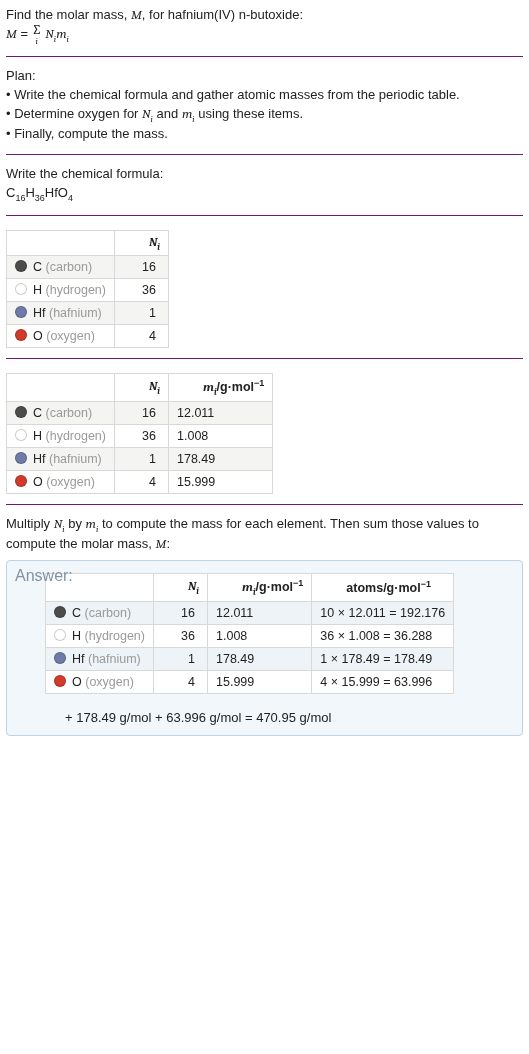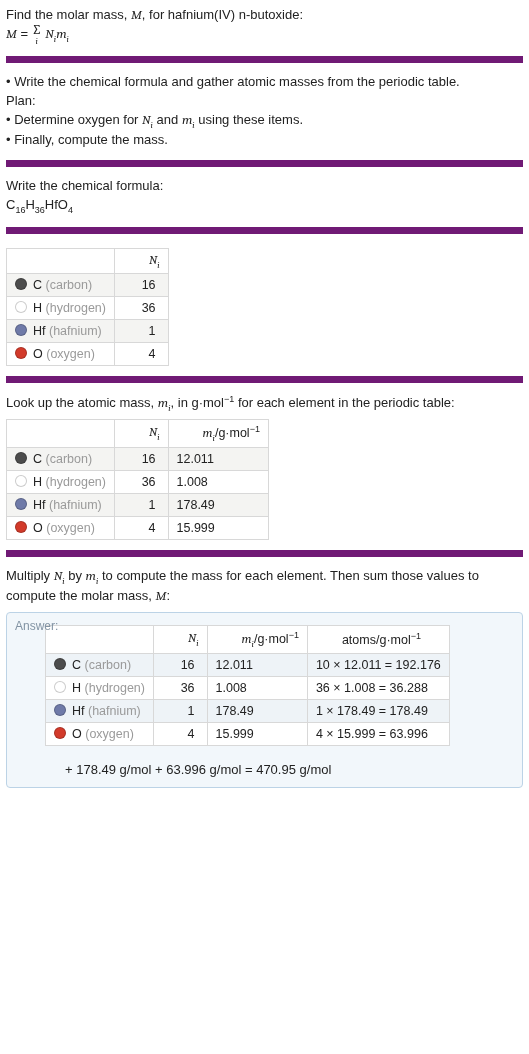--- a/index.html
+++ b/index.html
@@ -4,40 +4,40 @@
 <style>
   body {
     margin: 0;
     padding: 4px 6px;
     font-family: -apple-system, BlinkMacSystemFont, "Segoe UI", Arial, sans-serif;
     font-size: 13px;
     color: #222;
     background: #fff;
     width: 517px;
   }
-  .section { padding: 2px 0 10px 0; border-bottom: 7px solid #701a75; margin-bottom: 8px; }
+  .section { padding: 2px 0 10px 0; border-bottom: 1px solid #701a75; margin-bottom: 8px; }
   .section.noborder { border-bottom: none; margin-bottom: 0; }
   .line { line-height: 1.45; }
   .sub { font-size: 9px; vertical-align: sub; }
   .sup { font-size: 9px; vertical-align: super; }
   .ital { font-style: italic; font-family: "Cambria", "Georgia", serif; }
   .sigma { font-family: "Cambria", "Georgia", serif; }
   table.data {
     border-collapse: collapse;
     margin-top: 4px;
     font-size: 12.5px;
   }
   table.data th, table.data td {
     border: 1px solid #d8d8d8;
     padding: 4px 8px;
     text-align: left;
     vertical-align: middle;
     white-space: nowrap;
   }
-  table.data th { font-weight: normal; background: #fff; padding-left: 34px; }
+  table.data th { font-weight: bold; background: #fff; padding-left: 34px; }
   table.data tr.stripe td { background: #f4f4f2; }
   table.data td.val { text-align: right; padding-right: 12px; }
   .swatch {
     display: inline-block;
     width: 10px; height: 10px;
     border-radius: 50%;
     margin-right: 6px;
     vertical-align: -1px;
     border: 1px solid rgba(0,0,0,.2);
   }
@@ -46,21 +46,21 @@
     border: 1px solid #bcd3e6;
     background: #f2f7fb;
     border-radius: 4px;
     padding: 8px 10px 10px 38px;
     position: relative;
   }
   .answerbox .label {
     position: absolute;
     left: 8px; top: 6px;
     color: #8293a3;
-    font-size: 12px;
+    font-size: 16px;
   }
   .answerbox .inner { padding-left: 0; }
   .answerbox table.data { background: #fff; }
   .answerbox table.data tr.stripe td, .answerbox table.data tr.stripe th { background: #eef3f7; }
   .answerbox table.data th, .answerbox table.data td { background: #fff; }
   .mline { margin-top: 10px; font-style: normal; }
   .mline .M { font-style: italic; font-family: "Cambria","Georgia",serif; }
 </style>
 </head>
 <body>
@@ -69,22 +69,22 @@
   <div class="line">
     <span>Find the molar mass, </span><span class="ital">M</span><span>, for hafnium(IV) n-butoxide:</span>
   </div>
   <div class="line">
     <span class="ital">M</span><span> = </span><span style="display:inline-block;vertical-align:-6px;text-align:center;line-height:10px;"><span class="sigma" style="font-size:14px">∑</span><br><span class="ital" style="font-size:9px">i</span></span>
     <span class="ital">N</span><span class="ital sub">i</span><span class="ital">m</span><span class="ital sub">i</span>
   </div>
 </div>
 
 <div class="section">
+  <div class="line">Plan:</div>
   <div class="line">• Write the chemical formula and gather atomic masses from the periodic table.</div>
-  <div class="line">Plan:</div>
   <div class="line">
     <span>• Determine oxygen for </span><span class="ital">N</span><span class="ital sub">i</span><span> and </span><span class="ital">m</span><span class="ital sub">i</span><span> using these items.</span>
   </div>
   <div class="line">• Finally, compute the mass.</div>
 </div>
 
 <div class="section">
   <div class="line">Write the chemical formula:</div>
   <div class="line">
     <span>C</span><span class="sub">16</span><span>H</span><span class="sub">36</span><span>Hf</span><span>O</span><span class="sub">4</span>
@@ -112,23 +112,20 @@
     </tr>
     <tr>
       <td><span class="swatch" style="background:#d23a2a"></span><span>O</span> <span class="muted">(oxygen)</span></td>
       <td class="val">4</td>
     </tr>
   </tbody>
     </table>
 </div>
 
 <div class="section">
-  <div class="line">
-    <span>Look up the atomic mass, </span><span class="ital">m</span><span class="ital sub">i</span><span>, in g·mol</span><span class="sup">−1</span><span> for each element in the periodic table:</span>
-  </div>
   <table class="data">
     <tbody>
         <tr>
       <th></th>
       <th><span class="ital">N</span><span class="ital sub">i</span></th>
       <th><span class="ital">m</span><span class="ital sub">i</span><span>/g·mol</span><span class="sup">−1</span></th>
     </tr>
     <tr class="stripe">
       <td><span class="swatch" style="background:#4c4c4c"></span><span>C</span> <span class="muted">(carbon)</span></td>
       <td class="val">16</td>

